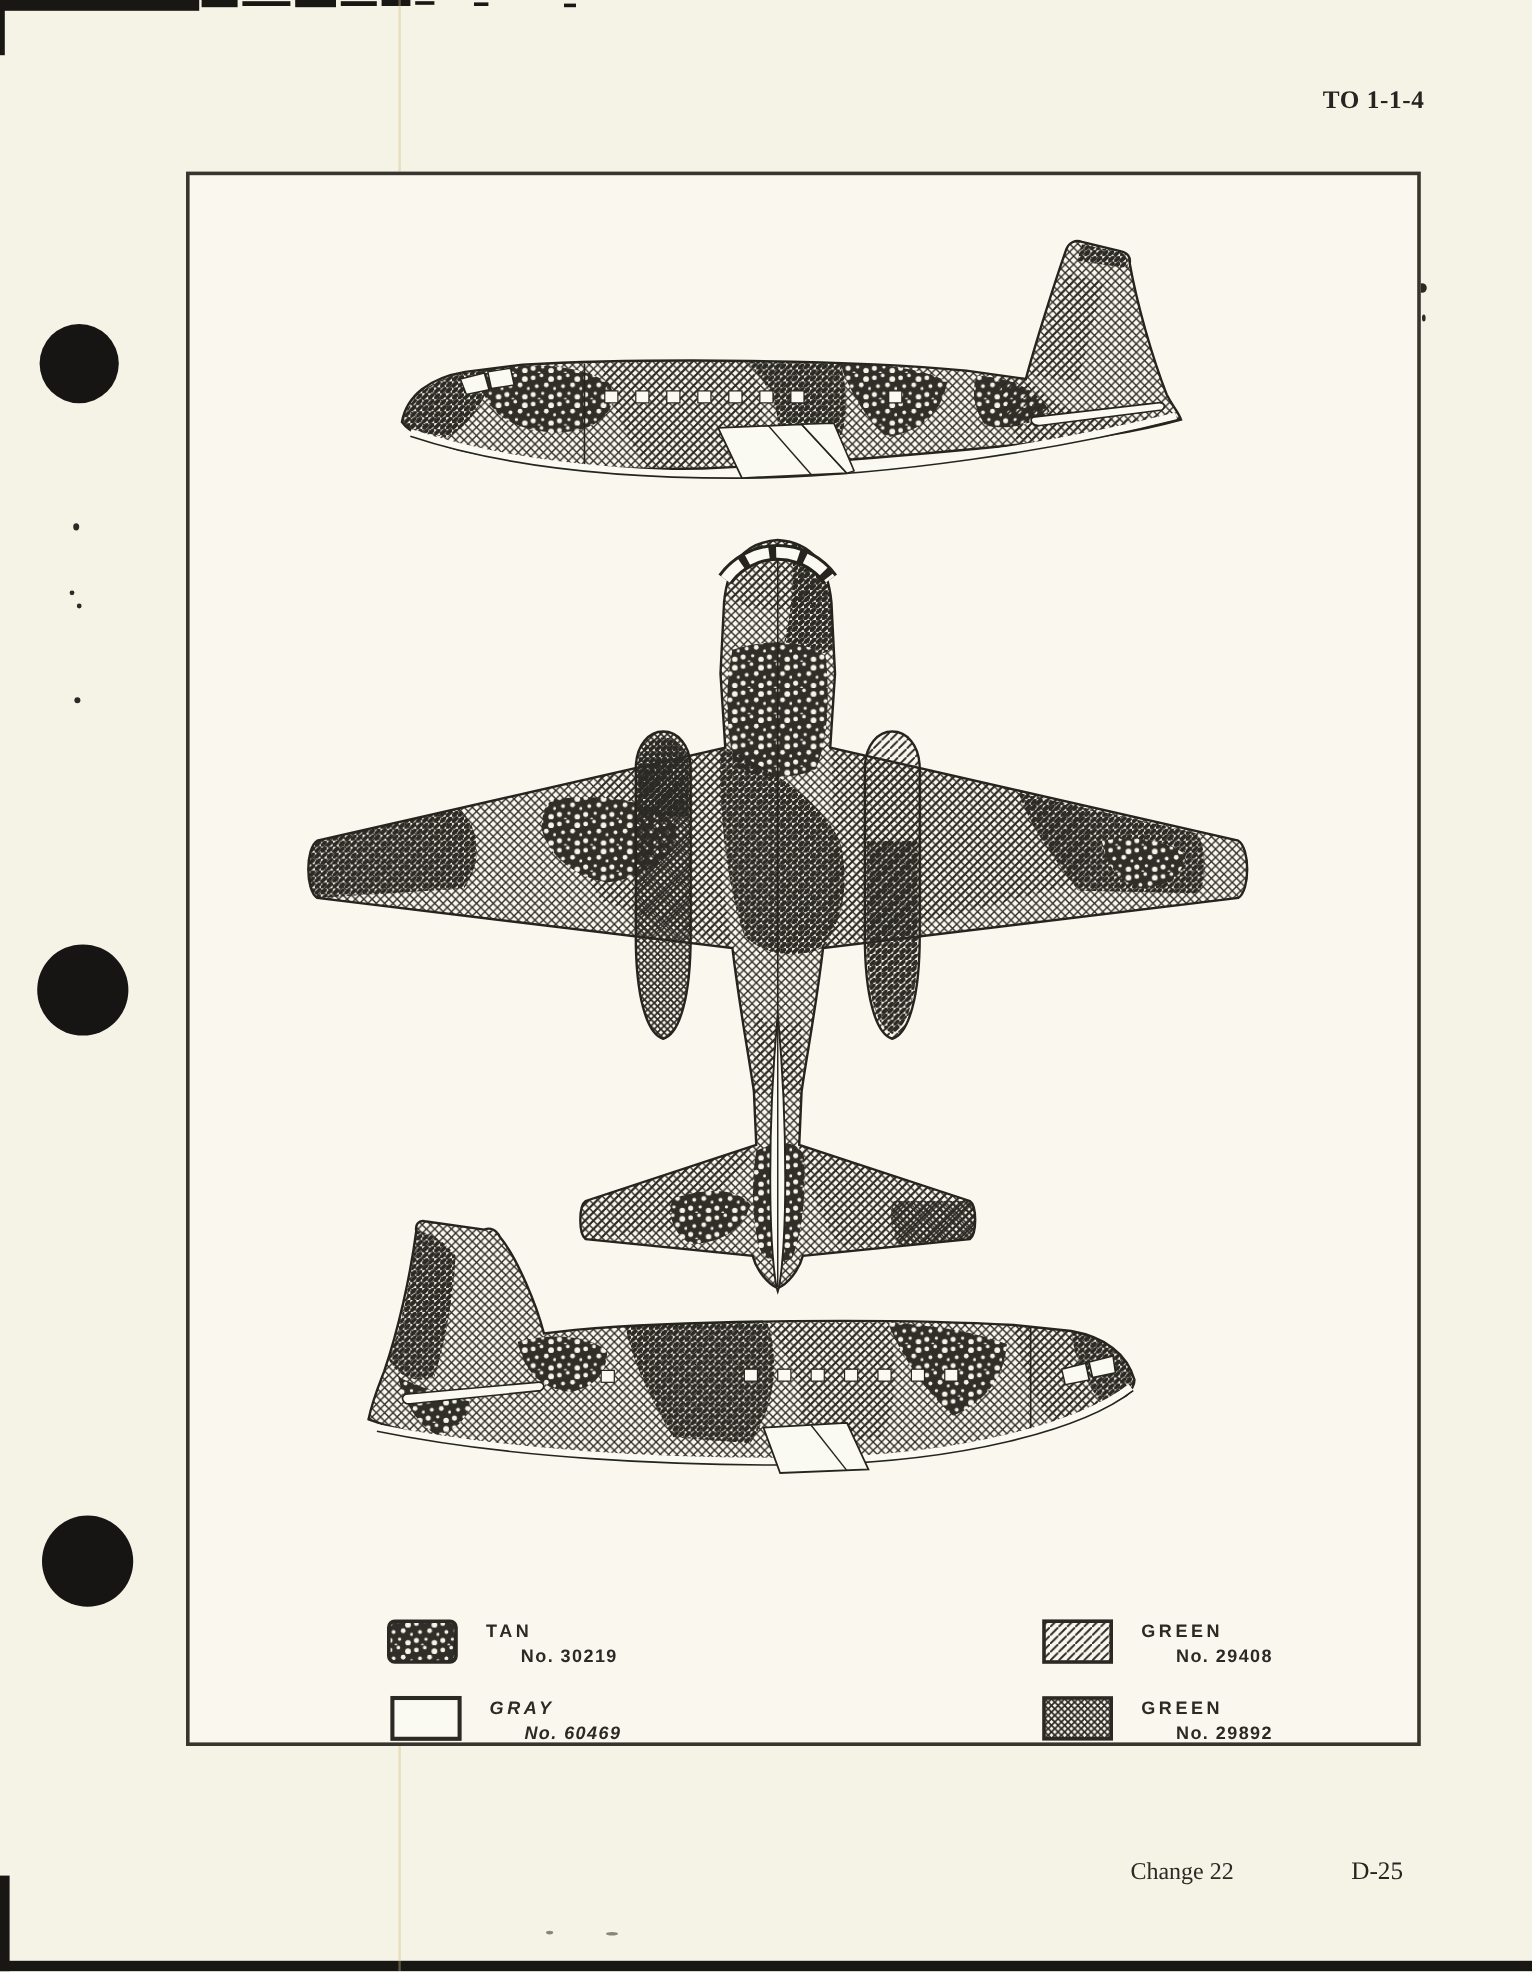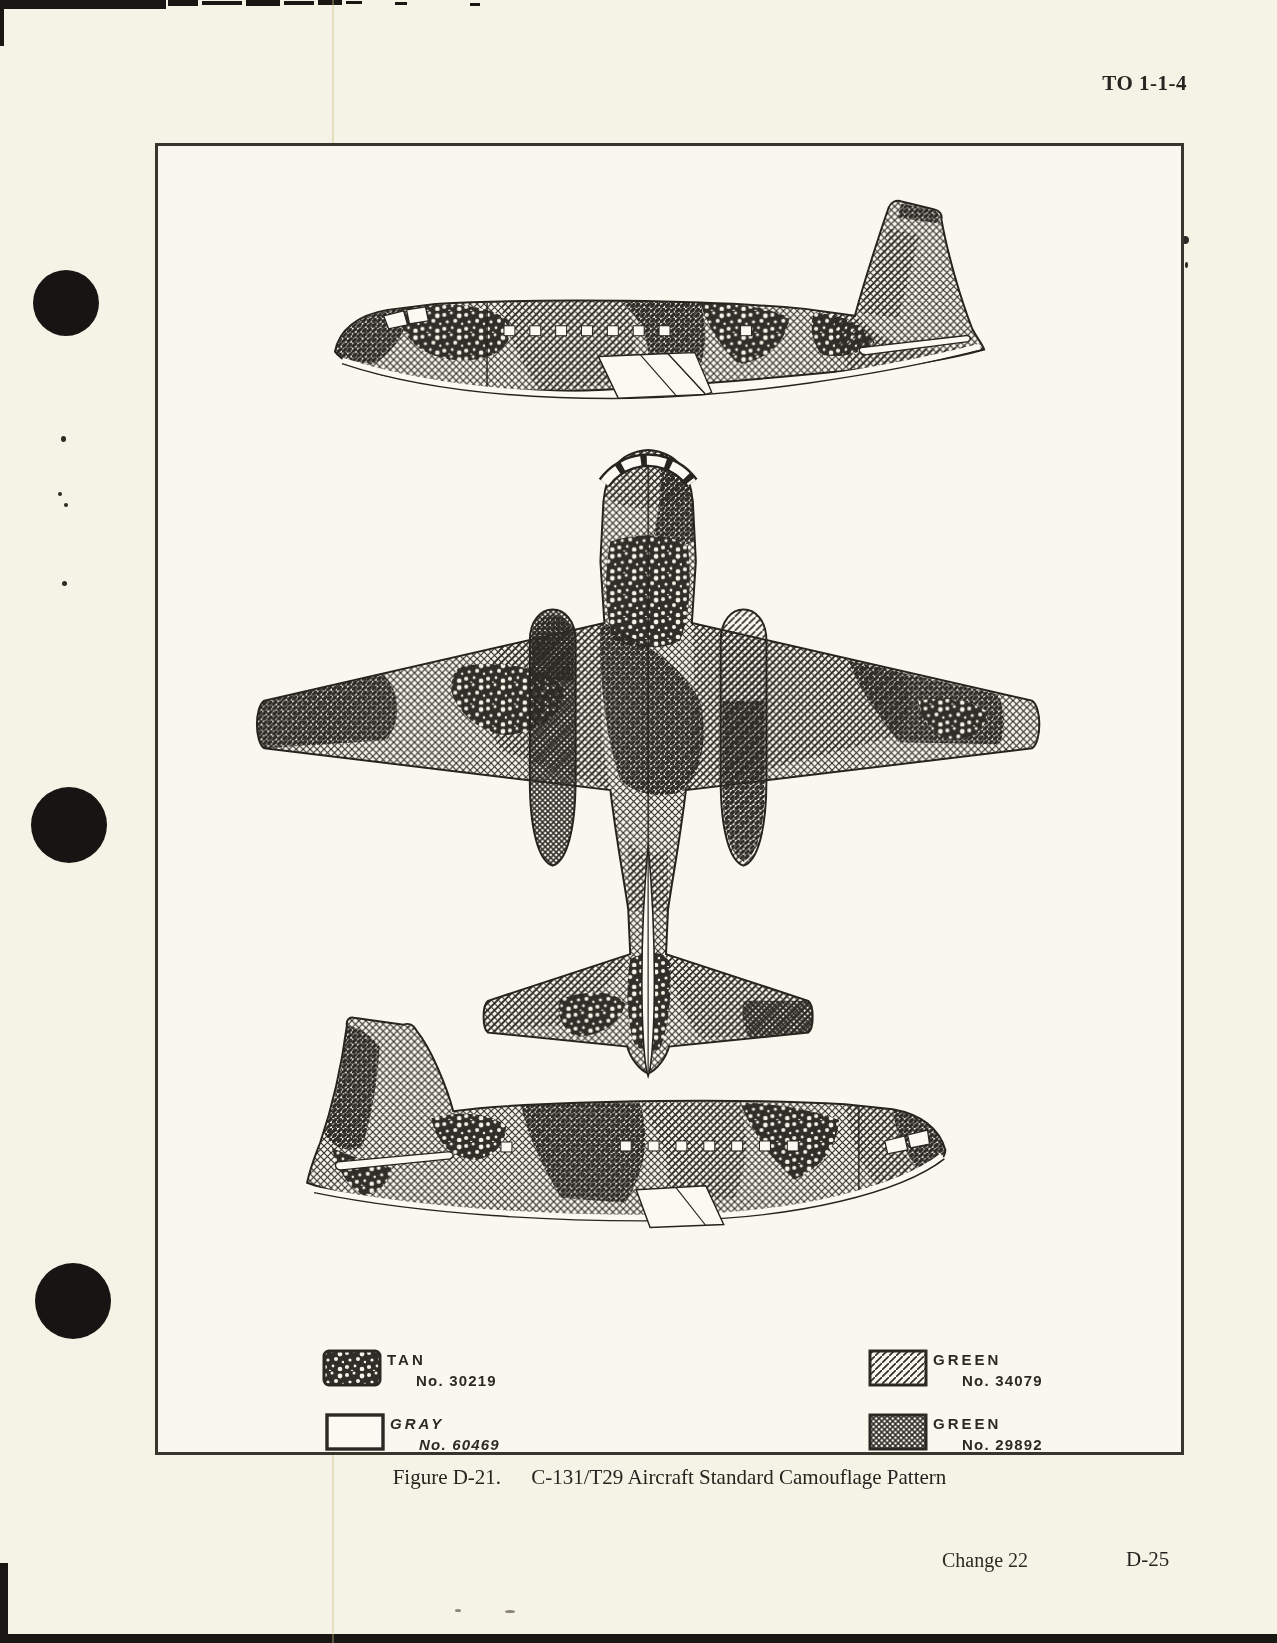--- a/index.html
+++ b/index.html
@@ -17,21 +17,21 @@
   .speck{position:absolute;border-radius:50%;background:#2c2a25;}
   .figure-frame{
     position:absolute;left:155px;top:143px;width:1029px;height:1312px;
     border:3px solid #38352f;box-sizing:border-box;background:#faf8ee;
   }
   .figure-frame svg{position:absolute;left:0;top:0;width:100%;height:100%;}
   .header-right{
     position:absolute;top:71px;right:90px;
     font-size:21px;font-weight:bold;letter-spacing:.5px;color:#262420;
   }
-  .legend-item{position:absolute;display:flex;align-items:flex-start;gap:5px;}
+  .legend-item{position:absolute;display:flex;align-items:flex-start;gap:23px;}
   .legend-swatch{flex:0 0 auto;}
   .legend-text{
     font-family:"Liberation Sans", sans-serif;font-weight:bold;
     font-size:15px;line-height:21px;color:#2c2a25;
   }
   .legend-name{letter-spacing:3px;}
   .legend-number{letter-spacing:1.2px;margin-left:29px;}
   .caption{
     position:absolute;left:155px;top:1465px;width:1029px;
     text-align:center;font-size:21px;color:#262420;white-space:nowrap;
@@ -286,34 +286,31 @@
       <div class="legend-number">No. 60469</div>
     </div>
   </div>
 
   <div class="legend-item" style="left:868px;top:1349px;">
     <svg class="legend-swatch" width="60" height="40">
       <rect x="2" y="2" width="56" height="34" fill="url(#p-diag)" stroke="#2b2924" stroke-width="3"></rect>
     </svg>
     <div class="legend-text">
       <div class="legend-name">GREEN</div>
-      <div class="legend-number">No. 34079</div>
+      <div class="legend-number">No. 29408</div>
     </div>
   </div>
 
   <div class="legend-item" style="left:868px;top:1413px;">
     <svg class="legend-swatch" width="60" height="40">
       <rect x="2" y="2" width="56" height="34" fill="url(#p-cross2)" stroke="#2b2924" stroke-width="3"></rect>
     </svg>
     <div class="legend-text">
       <div class="legend-name">GREEN</div>
       <div class="legend-number">No. 29892</div>
     </div>
   </div>
 
-  <div class="caption">
-    <span>Figure D-21.</span><span class="gap"></span><span>C-131/T29 Aircraft Standard Camouflage Pattern</span>
-  </div>
 
   <div class="footer-change">Change 22</div>
   <div class="footer-page">D-25</div>
 
 </div>
 
 </body></html>

